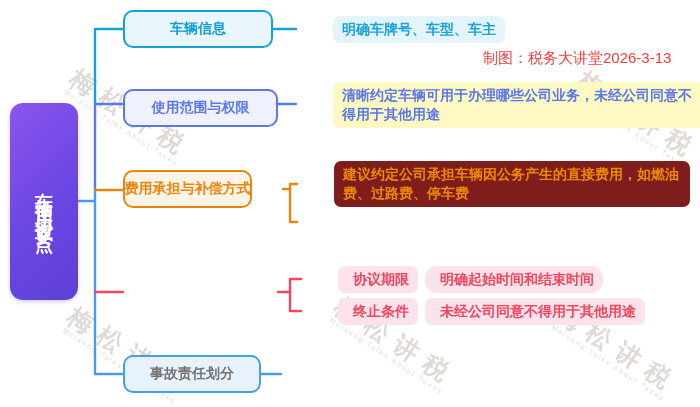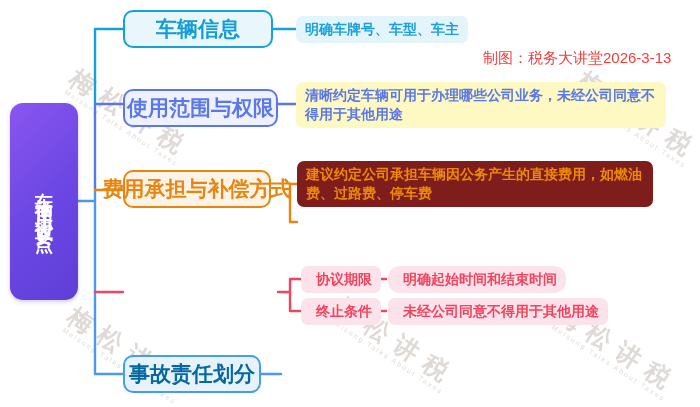--- a/index.html
+++ b/index.html
@@ -31,32 +31,32 @@
     color:#ffffff;font-size:18px;font-weight:700;
     display:flex;align-items:center;justify-content:center;
     writing-mode:vertical-rl;text-orientation:upright;letter-spacing:6px;
     box-shadow:0 2px 4px rgba(90,60,200,0.25);
   }
 
   
   .topic{
     position:absolute;box-sizing:border-box;height:38px;
     display:flex;align-items:center;justify-content:center;
-    border-radius:10px;font-size:21px;font-weight:600;white-space:nowrap;
+    border-radius:10px;font-size:14px;font-weight:600;white-space:nowrap;
   }
   .t1{left:123px;top:10px; width:150px;border:2.5px solid #14A2D9;background:#E9F6FC;color:#129DD6;}
   .t2{left:123px;top:89px; width:155px;border:2.5px solid #5B78E8;background:#EFF2FE;color:#5B78E8;}
-  .t3{left:123px;top:170px;width:148px;border:2.5px solid #E8850E;background:#FDF3E6;color:#E8850E;}
+  .t3{left:123px;top:170px;width:129px;border:2.5px solid #E8850E;background:#FDF3E6;color:#E8850E;}
   .t4{left:123px;top:273px;width:155px;border:2.5px solid #F0455E;background:#FDEEF2;color:#F0455E;}
-  .t5{left:123px;top:355px;width:138px;border:2.5px solid #42A0EA;background:#E8F2FC;color:#0369a1;}
+  .t5{left:123px;top:355px;width:138px;border:2.5px solid #42A0EA;background:#E8F2FC;color:#737373;}
 
   
   .leaf{
     position:absolute;box-sizing:border-box;border-radius:7px;
-    font-size:14px;font-weight:600;line-height:19px;padding:4px 9px;
+    font-size:14px;font-weight:600;line-height:19px;padding:4px 9px;margin-left:37px;
   }
   .single{white-space:nowrap;}
   .lf-cyan  {background:#E3F4FB;color:#1BA1DC;}
   .lf-purple{background:#fef9c3;color:#5B78E8;}
   .lf-orange{background:#7f1d1d;color:#EC8A05;}
   .lf-red   {background:#FCE3EB;color:#F0455E;padding-left:15px;}
   .lf-blue  {background:#E2EFFB;color:#3E9CE9;}
 
   .c1 {left:296px;top:16px;}
   .c2 {left:296px;top:82px;width:370px;}

